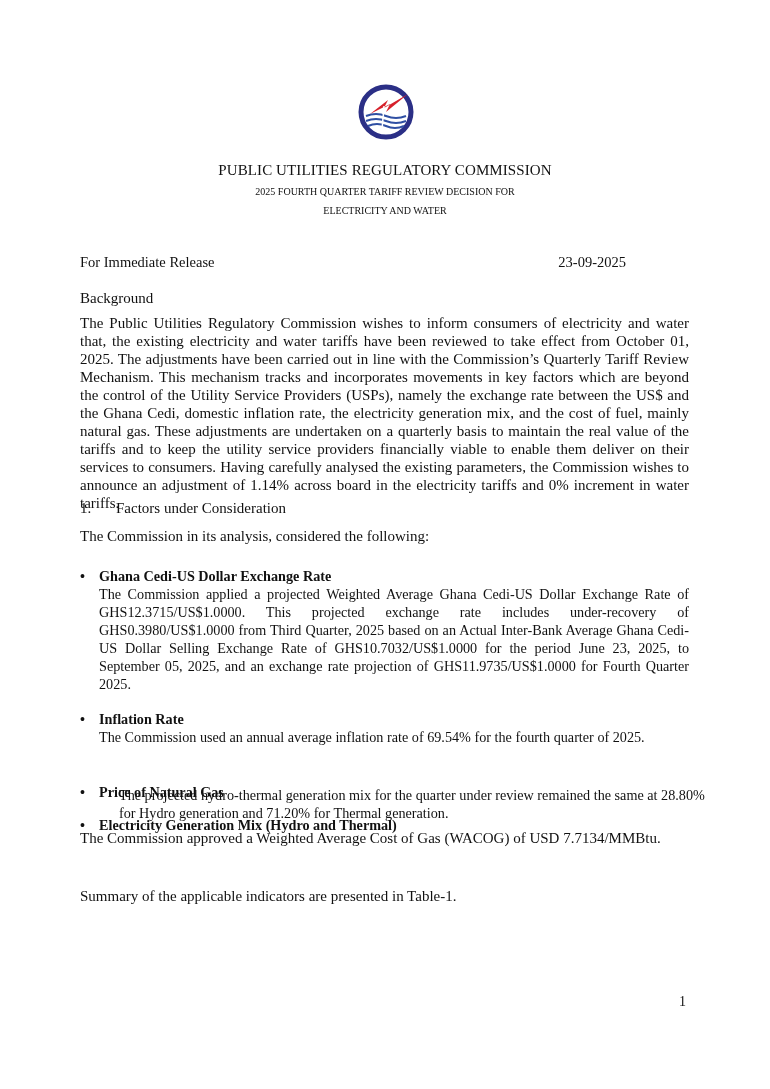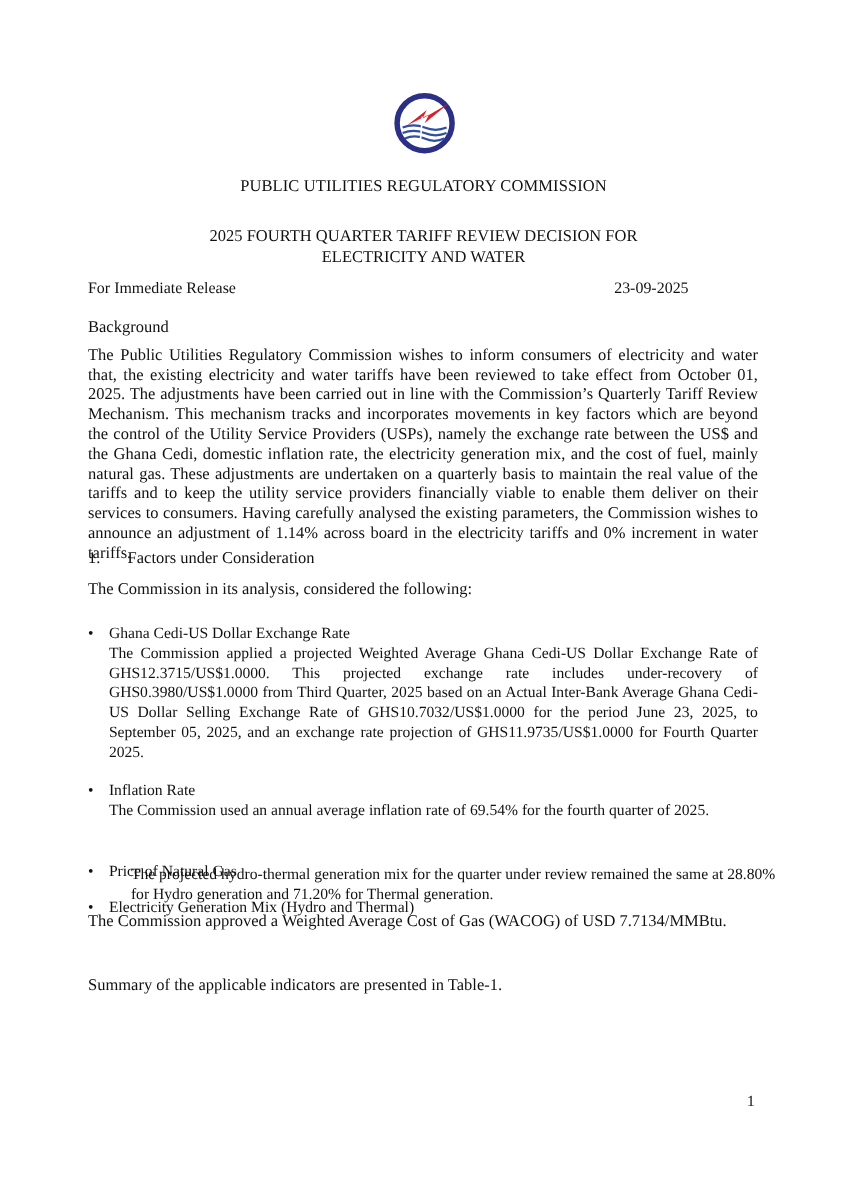--- a/index.html
+++ b/index.html
@@ -5,30 +5,30 @@
     html, body { margin: 0; padding: 0; background: #ffffff; }
     body {
       width: 770px; height: 1089px; position: relative; overflow: hidden;
       font-family: "Liberation Serif", "DejaVu Serif", serif;
       color: #111111;
     }
     .page { position: absolute; left: 0; top: 0; width: 770px; height: 1089px; }
     .logo { position: absolute; left: 358px; top: 84px; width: 56px; height: 56px; }
     .center { position: absolute; left: 0; width: 770px; text-align: center; }
     .h1 { top: 162px; font-size: 15px; letter-spacing: 0.1px; }
-    .h2 { top: 206px; font-size: 15px; line-height: 19px; }
+    .h2 { top: 182px; font-size: 10px; line-height: 19px; }
     .release-row { position: absolute; left: 80px; width: 546px; top: 254px; font-size: 14.5px; display: flex; justify-content: space-between; }
     .text { position: absolute; left: 80px; width: 609px; font-size: 15px; line-height: 18px; }
     .justify { text-align: justify; text-align-last: left; }
     .bg-label { top: 289px; }
     .bg-para { top: 314px; }
     .sec-head { top: 499px; }
     .sec-head .num { display: inline-block; width: 36px; }
     .intro { top: 527px; }
-    .bullet-title { position: absolute; left: 80px; font-size: 14.2px; line-height: 18px; }
+    .bullet-title { position: absolute; left: 80px; font-size: 14.2px; line-height: 18px; font-weight: bold; }
     .bullet-title .dot { display: inline-block; width: 19px; }
     .indent { position: absolute; left: 99px; width: 590px; font-size: 14.2px; line-height: 18px; }
     .b1-title { top: 567px; }
     .b1-body { top: 585px; }
     .b2-title { top: 710px; }
     .b2-body { top: 728px; }
     .b3-title { top: 763px; margin-top: 20px; }
     .b3-body { top: 781px; margin-top: 48px; }
     .b4-title { top: 816px; }
     .b4-body { top: 786px; margin-left: 20px; }

